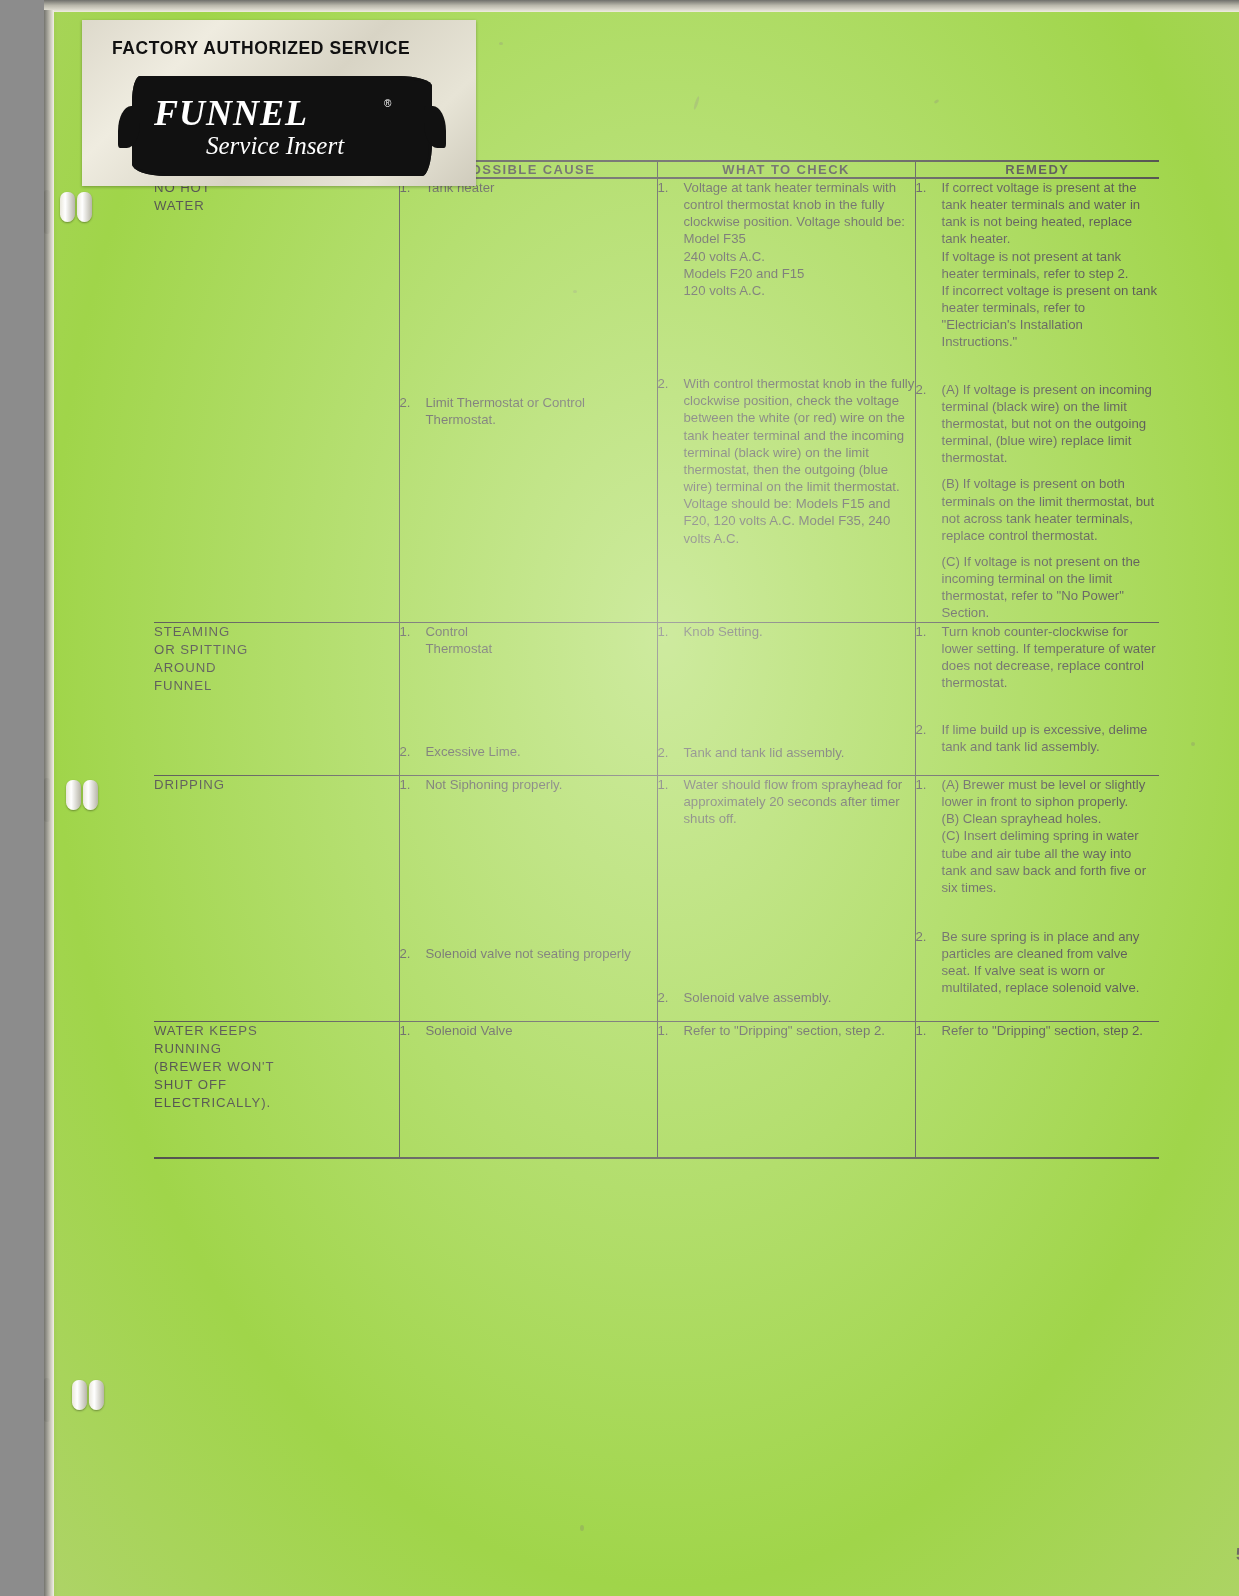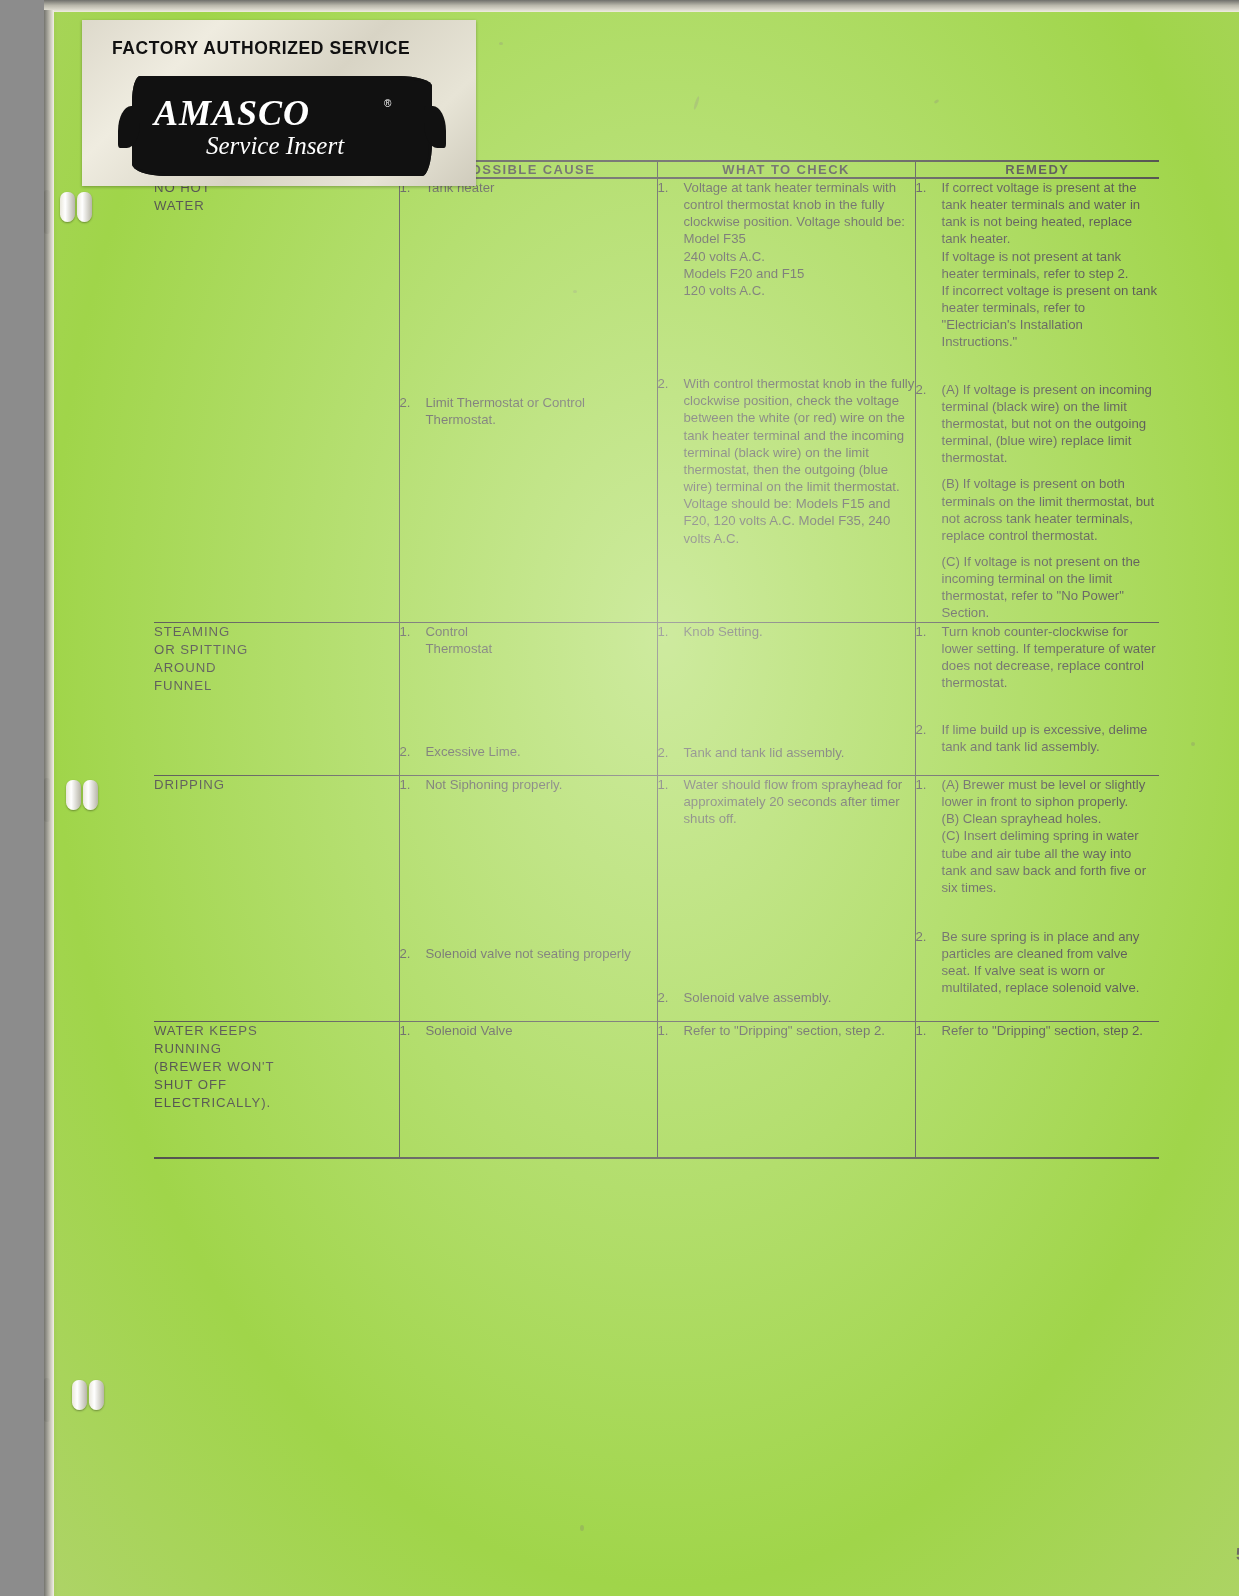--- a/index.html
+++ b/index.html
@@ -247,21 +247,21 @@
   <div class="speck" style="left:455px; top:42px; width:4px; height:3px;"></div>
   <div class="speck" style="left:651px; top:96px; width:3px; height:14px; transform:rotate(18deg);"></div>
   <div class="speck" style="left:890px; top:100px; width:5px; height:3px; transform:rotate(-30deg);"></div>
   <div class="speck" style="left:529px; top:290px; width:4px; height:3px;"></div>
   <div class="speck" style="left:1147px; top:742px; width:4px; height:4px;"></div>
   <div class="speck" style="left:536px; top:1525px; width:4px; height:6px;"></div>
 
   <div class="logo-plate">
     <div class="logo-title">FACTORY AUTHORIZED SERVICE</div>
     <div class="logo-badge">
-      <div class="logo-word">AMASCO</div>
+      <div class="logo-word">FUNNEL</div>
       <div class="logo-reg">®</div>
       <div class="logo-sub">Service Insert</div>
     </div>
   </div>
 
   <div class="table-wrap">
     <div class="rule-top"></div>
     <table class="tbl">
       <colgroup>
         <col class="col-sym">

